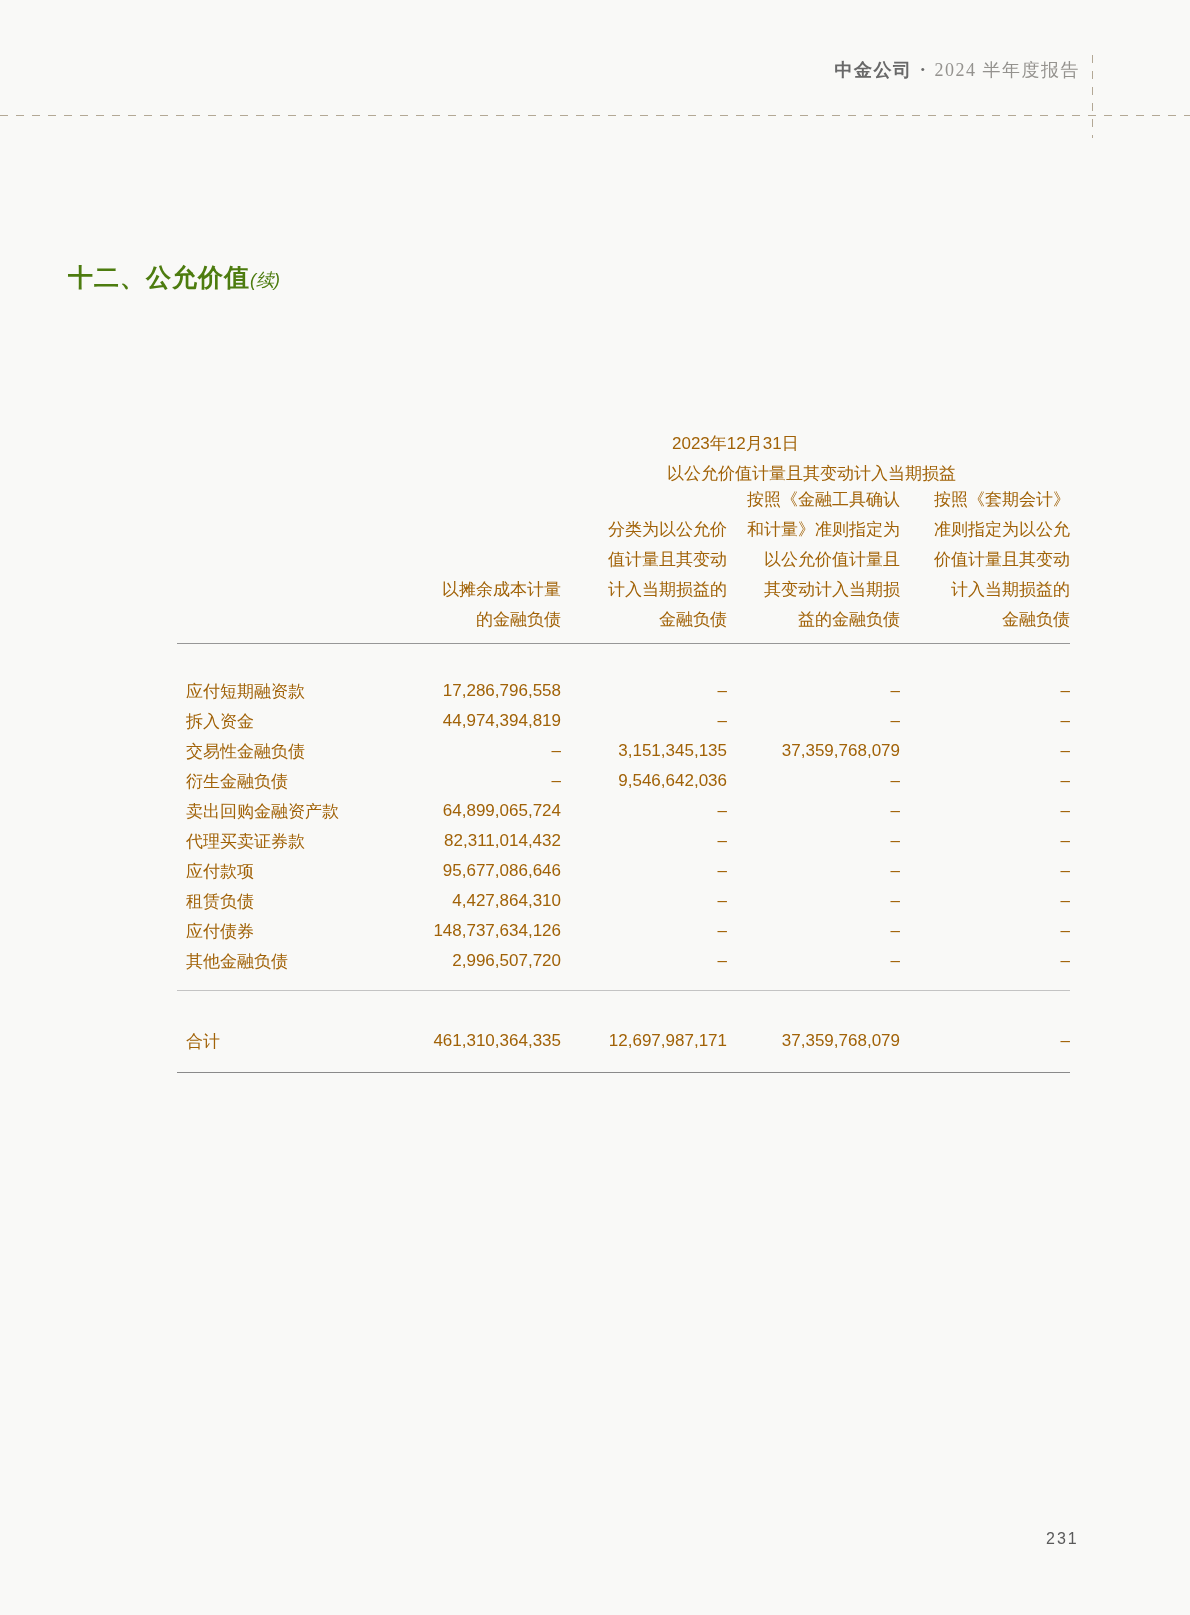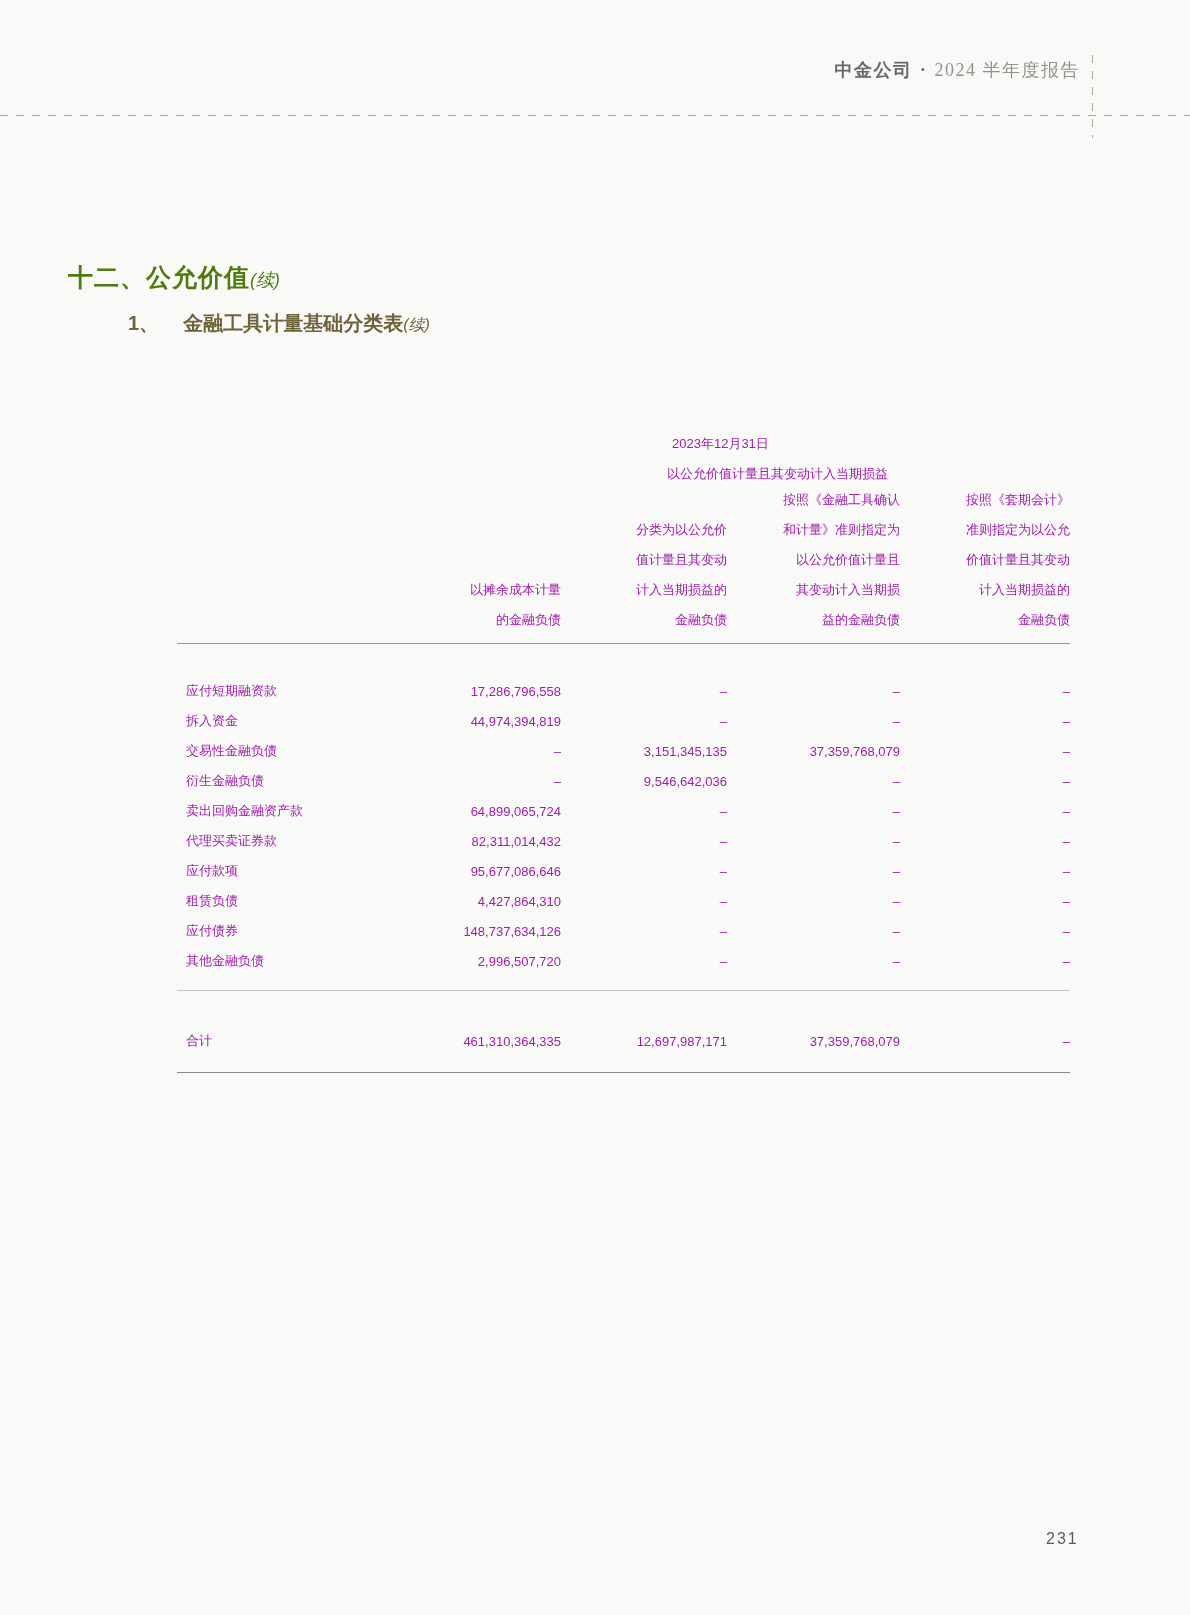--- a/index.html
+++ b/index.html
@@ -52,21 +52,21 @@
 
   .intro {
     position:absolute; left:175px; top:360px;
     font-size:17px; color:#515151; white-space:nowrap;
   }
   .intro .suffix { font-style:italic; }
 
   
   .fin-table {
     position:absolute; left:177px; top:425px; width:893px;
-    font-size:13px; color:#a21caf;
+    font-size:17px; color:#a16207;
   }
   .thead {
     position:relative; height:219px;
     border-bottom:1px solid #979797;
     line-height:30px;
   }
   .th-date  { position:absolute; left:495px; top:4px;  white-space:nowrap; }
   .th-group { position:absolute; left:490px; top:34px; white-space:nowrap; }
   .th-col { position:absolute; bottom:8px; text-align:right; white-space:nowrap; }
   .th-col div { line-height:30px; }
@@ -105,22 +105,20 @@
 
   <div class="masthead">
     <span class="company">中金公司</span><span class="bullet">•</span><span class="report">2024 半年度报告</span>
   </div>
   <div class="dash-h"></div>
   <div class="dash-v"></div>
 
   <div class="sec-title"><span>十二、</span><span>公允价值</span><span class="suffix">(续)</span>
   </div>
 
-  <div class="sub-title"><span class="idx">1、</span><span>金融工具计量基础分类表</span><span class="suffix">(续)</span>
-  </div>
 
 
   <div class="fin-table">
 
     <div class="thead">
       <div class="th-date">2023年12月31日</div>
       <div class="th-group">以公允价值计量且其变动计入当期损益</div>
 
       <div class="th-col thc1">
         <div>以摊余成本计量</div>

